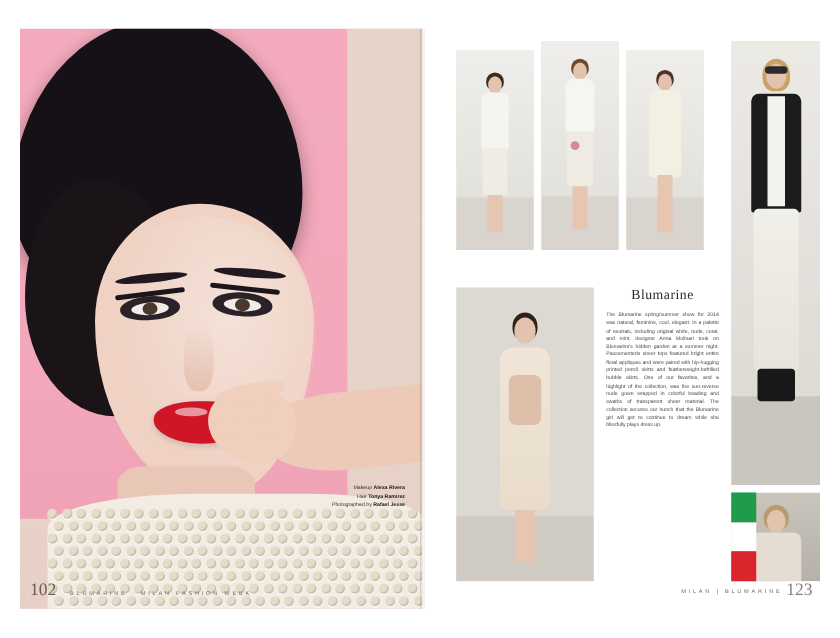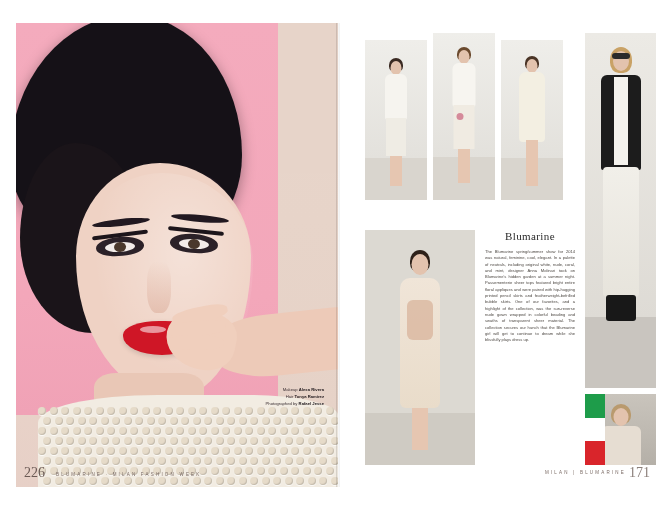--- a/index.html
+++ b/index.html
@@ -376,21 +376,21 @@
         <div>
           <span>Hair</span>
           <b>Tonya Ramirez</b>
         </div>
         <div>
           <span>Photographed by</span>
           <b>Rafael Jesse</b>
         </div>
       </div>
 
-      <div class="left-folio">226</div>
+      <div class="left-folio">102</div>
       <div class="left-folio-text">BLUMARINE   ·   MILAN FASHION WEEK</div>
     </div>
 
     <div class="right-page">
 
       <div class="thumb thumb1">
         <div class="wall"></div>
         <div class="runway-floor"></div>
         <div class="m-hair" style="top:18px;"></div>
         <div class="m-head" style="top:21px;"></div>
@@ -452,18 +452,18 @@
         <i class="w"></i>
         <i class="r"></i>
       </div>
 
       <div class="article">
         <h2>Blumarine</h2>
         <p>The Blumarine spring/summer show for 2014 was natural, feminine, cool, elegant. In a palette of neutrals, including original white, nude, coral, and mint, designer Anna Molinari took on Blumarine's hidden garden at a summer night. Passementerie sheer tops featured bright entire floral appliques and were paired with hip-hugging printed pencil skirts and featherweight-befrilled bubble skirts. One of our favorites, and a highlight of the collection, was the sun-reverse nude gown wrapped in colorful beading and swaths of transparent sheer material. The collection secures our hunch that the Blumarine girl will get to continue to dream while she blissfully plays dress up.</p>
       </div>
 
       <div class="right-rule">MILAN   |   BLUMARINE</div>
-      <div class="right-folio">171</div>
+      <div class="right-folio">123</div>
     </div>
 
     <div class="gutter"></div>
   </div>
 </div>
 
 </body></html>

